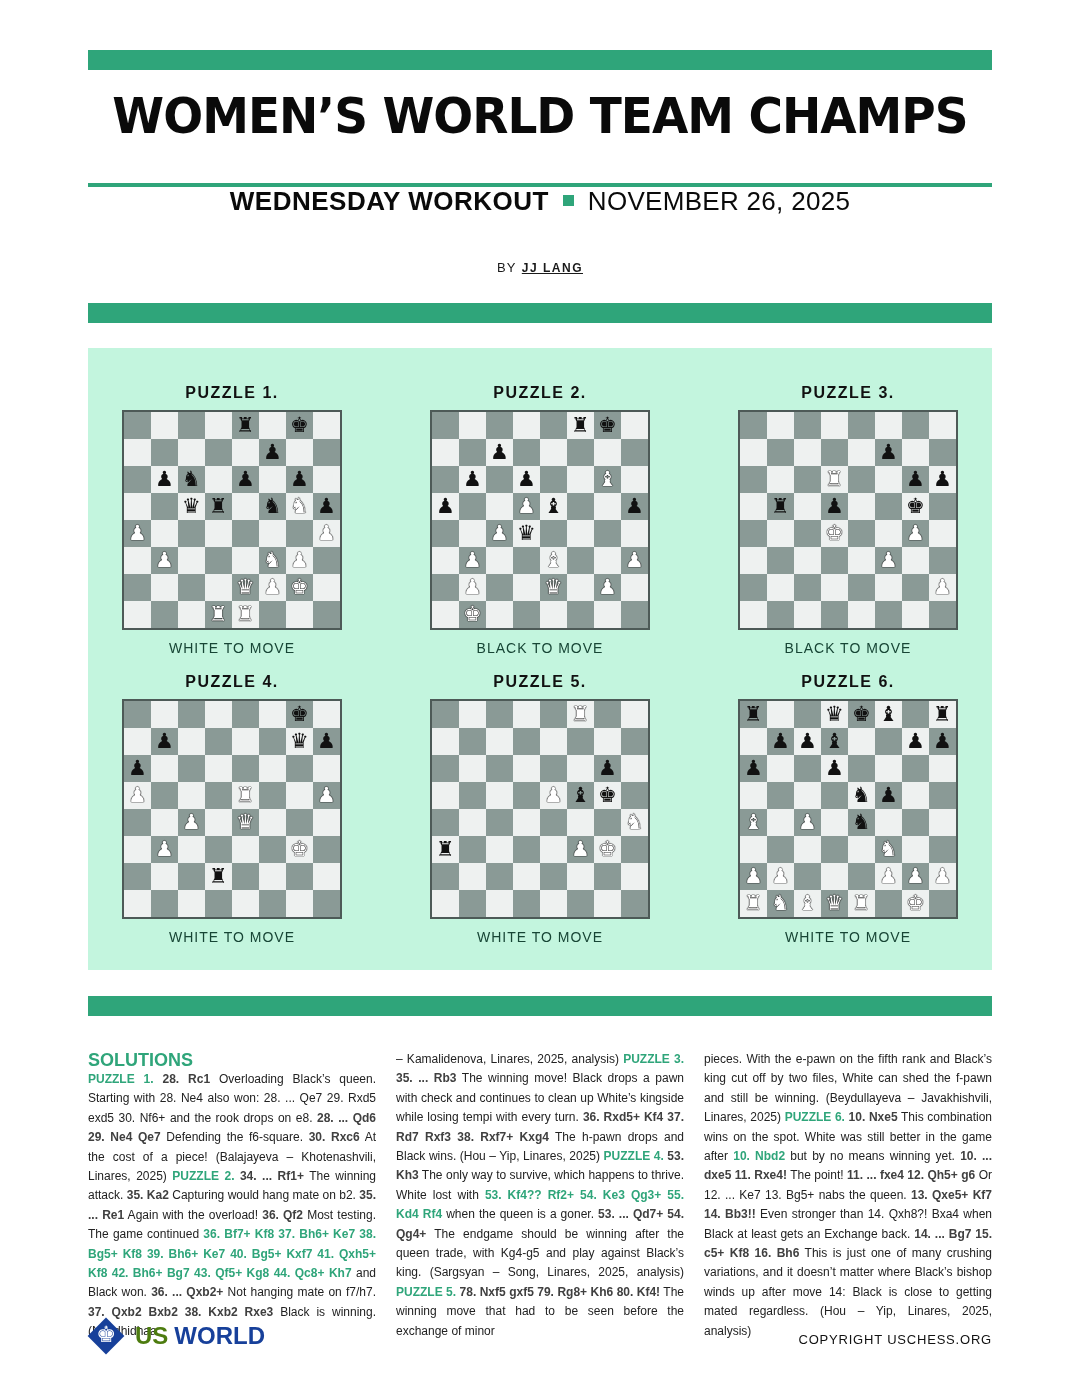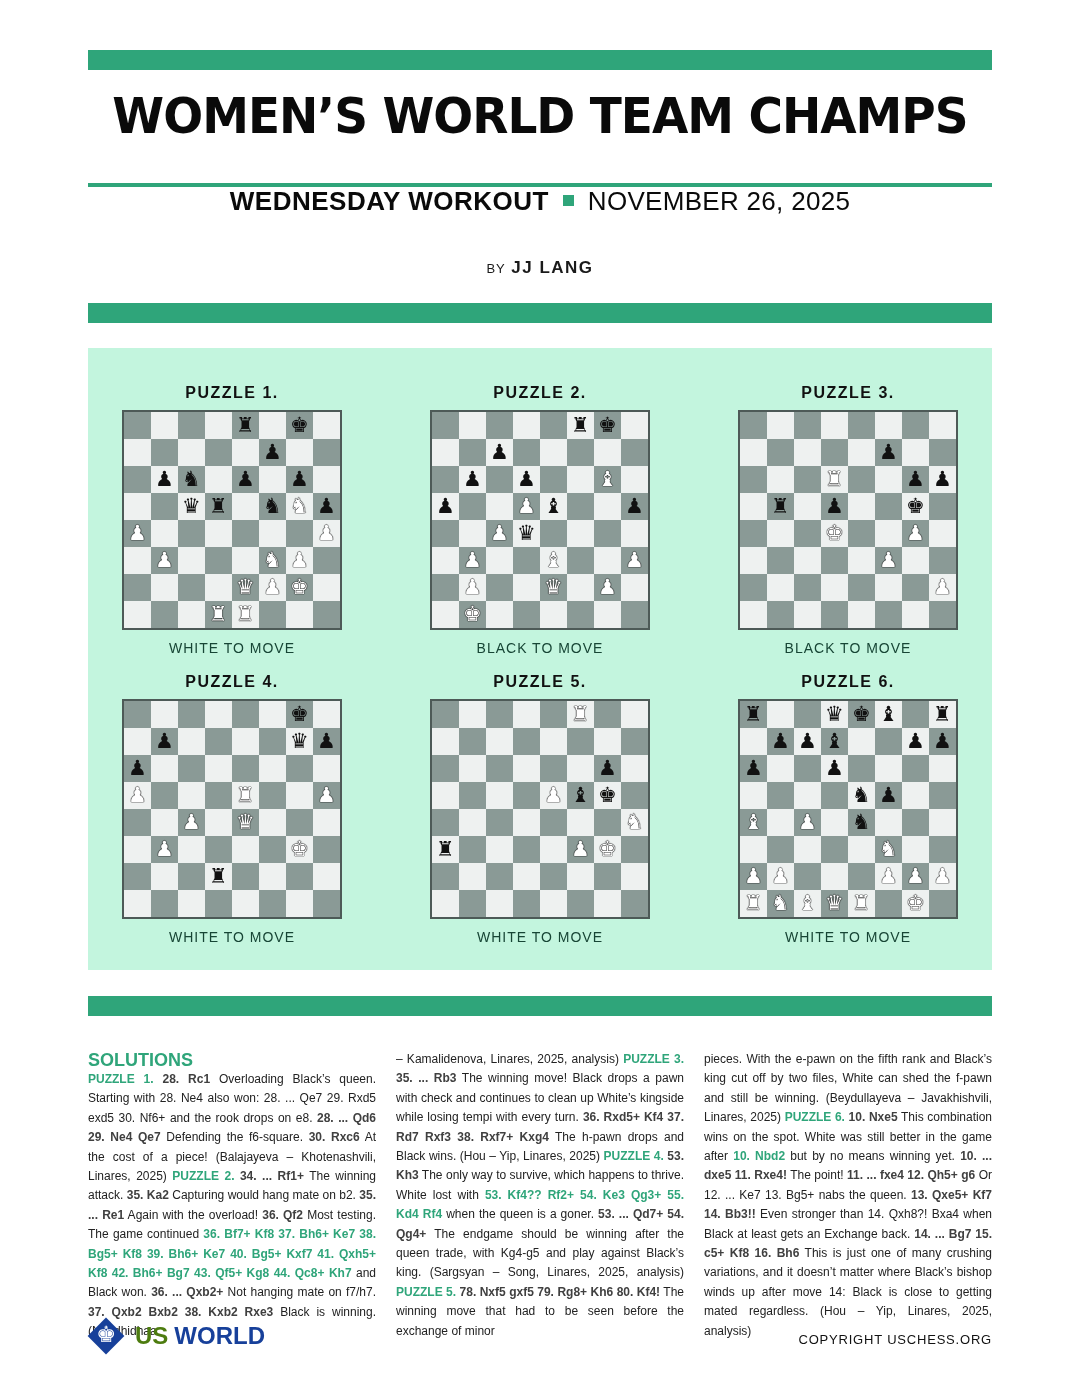--- a/index.html
+++ b/index.html
@@ -19,21 +19,21 @@
   }
   .subtitle {
     position: absolute; left: 88px; width: 904px; top: 183px; text-align: center;
     font-size: 26px; color: #0a0a0a; line-height: 36px;
   }
   .subtitle .sub-strong { font-weight: 700; letter-spacing: 0.5px; }
   .subtitle .sq { display: inline-block; width: 11px; height: 11px; background: #2fa57a; margin: 0 14px; vertical-align: middle; position: relative; top: -3px; }
   .subtitle .sub-light { font-weight: 400; letter-spacing: 0.3px; }
   .byline { position: absolute; left: 88px; width: 904px; top: 258px; text-align: center; font-size: 16px; letter-spacing: 1px; }
   .byline .by { font-size: 13px; }
-  .byline .author { font-weight: 700; font-size: 17px; letter-spacing: 1.5px; }
+  .byline .author { font-weight: 700; font-size: 12px; letter-spacing: 1.5px; text-decoration: underline; }
 
   .puzzle-area { position: absolute; left: 88px; top: 348px; width: 904px; height: 622px; background: #c3f5de; }
   .puzzle { position: absolute; width: 220px; }
   .puzzle-title { text-align: center; font-weight: 700; font-size: 16px; letter-spacing: 1.5px; color: #111; height: 20px; line-height: 20px; }
   .board { margin-top: 7px; width: 220px; height: 220px; border: 2px solid #4d5a57; display: grid; grid-template-columns: repeat(8, 1fr); grid-template-rows: repeat(8, 1fr); }
   .sq-l { background: #eef1f0; }
   .sq-d { background: #8a9a96; }
   .cell { display: flex; align-items: center; justify-content: center; font-family: "DejaVu Sans", sans-serif; font-size: 21px; line-height: 1; }
   .cell.w { color: #ffffff; text-shadow: 0 0 1px #000, 0 0 1px #000, 0 0 1px #000; }
   .cell.b { color: #111111; }

